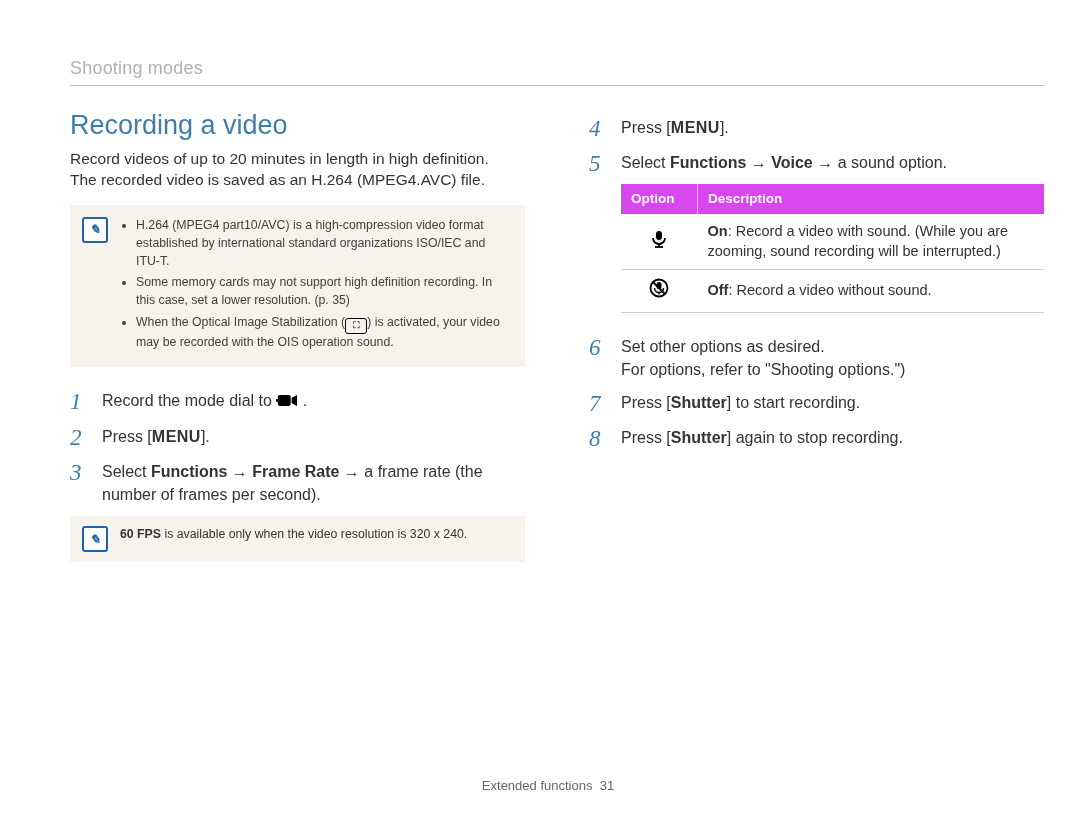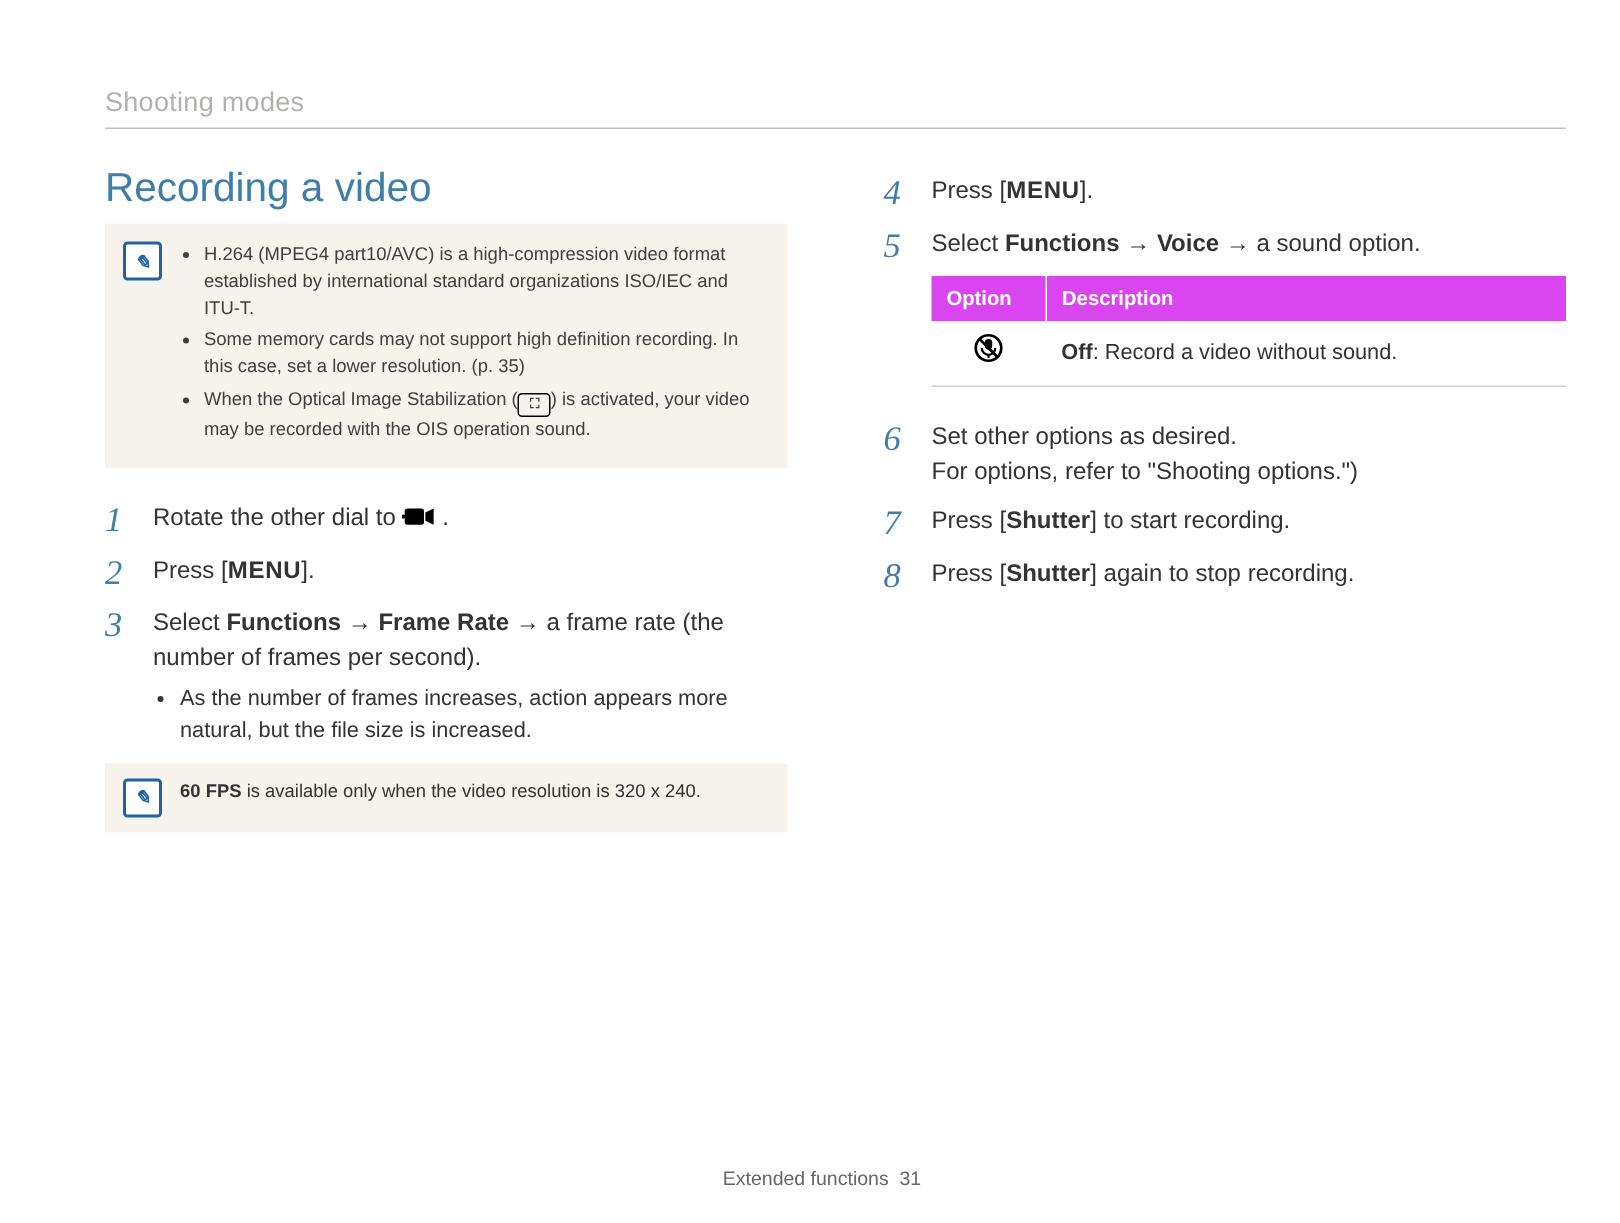--- a/index.html
+++ b/index.html
@@ -147,36 +147,40 @@
 <body>
 
 <div class="page">
   <div class="chapter-title">Shooting modes</div>
   <hr class="hr">
 
   <div class="columns">
 
     <div class="col">
       <h1 class="section-title">Recording a video</h1>
+      <p class="body-text">
+        <span>Record videos of up to 20 minutes in length in high definition.</span><br>
+        <span>The recorded video is saved as an H.264 (MPEG4.AVC) file.</span>
+      </p>
 
       <div class="note-box">
         <div class="note-icon">✎</div>
         <ul class="note-list">
           <li>H.264 (MPEG4 part10/AVC) is a high-compression video format established by international standard organizations ISO/IEC and ITU-T.</li>
           <li>Some memory cards may not support high definition recording. In this case, set a lower resolution. (p. 35)</li>
           <li>
             When the Optical Image Stabilization (<span class="ois-icon">⛶</span>) is activated, your video may be recorded with the OIS operation sound.
           </li>
         </ul>
       </div>
 
       <div class="step">
         <div class="step-num">1</div>
         <div class="step-body">
-          <span>Rotate the other dial to </span>
+          <span>Record the mode dial to </span>
           <span class="video-icon">
             <svg viewBox="0 0 24 14">
                 <rect x="2" y="1" width="14" height="12" rx="2" fill="#000"></rect>
                 <path d="M17 4 L23 1 L23 13 L17 10 Z" fill="#000"></path>
                 <circle cx="1" cy="7" r="1.5" fill="#000"></circle>
               </svg>
           </span>
           <span>.</span>
         </div>
       </div>
@@ -185,23 +189,20 @@
         <div class="step-num">2</div>
         <div class="step-body">
           <span>Press [</span><span class="menu">MENU</span><span>].</span>
         </div>
       </div>
 
       <div class="step">
         <div class="step-num">3</div>
         <div class="step-body">
           <span>Select </span><span class="bold">Functions</span><span> → </span><span class="bold">Frame Rate</span><span> → </span><span>a frame rate (the number of frames per second).</span>
-          <ul class="sub-list">
-            <li>As the number of frames increases, action appears more natural, but the file size is increased.</li>
-          </ul>
         </div>
       </div>
 
       <div class="note-box small">
         <div class="note-icon">✎</div>
         <p class="note-text">
           <span class="bold">60 FPS</span><span> is available only when the video resolution is 320 x 240.</span>
         </p>
       </div>
     </div>
@@ -220,20 +221,35 @@
           <span>Select </span><span class="bold">Functions</span><span> → </span><span class="bold">Voice</span><span> → </span><span>a sound option.</span>
 
           <table class="option-table">
             <thead>
               <tr>
                 <th>Option</th>
                 <th>Description</th>
               </tr>
             </thead>
             <tbody>
+              <tr>
+                <td class="icon-cell">
+                  <span class="mic-on">
+                    <svg viewBox="0 0 20 20">
+                        <rect x="7" y="2" width="6" height="9" rx="3" fill="#000"></rect>
+                        <path d="M4 9a6 6 0 0 0 12 0" stroke="#000" stroke-width="1.8" fill="none"></path>
+                        <line x1="10" y1="15" x2="10" y2="18" stroke="#000" stroke-width="1.8"></line>
+                        <line x1="6" y1="18" x2="14" y2="18" stroke="#000" stroke-width="1.8"></line>
+                      </svg>
+                  </span>
+                </td>
+                <td>
+                  <span class="bold">On</span><span>: Record a video with sound. (While you are zooming, sound recording will be interrupted.)</span>
+                </td>
+              </tr>
               <tr>
                 <td class="icon-cell">
                   <span class="mic-off">
                     <svg viewBox="0 0 20 20">
                         <circle cx="10" cy="10" r="8.5" stroke="#000" stroke-width="1.8" fill="none"></circle>
                         <rect x="7.5" y="4" width="5" height="7" rx="2.5" fill="#000"></rect>
                         <path d="M5.5 10a4.5 4.5 0 0 0 9 0" stroke="#000" stroke-width="1.5" fill="none"></path>
                         <line x1="10" y1="14.5" x2="10" y2="16.5" stroke="#000" stroke-width="1.5"></line>
                         <line x1="4" y1="4" x2="16" y2="16" stroke="#000" stroke-width="1.8"></line>
                       </svg>

